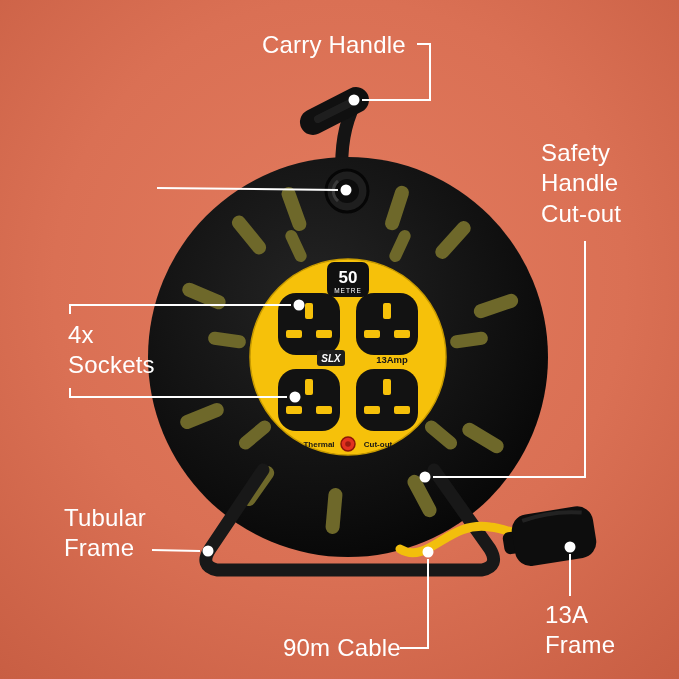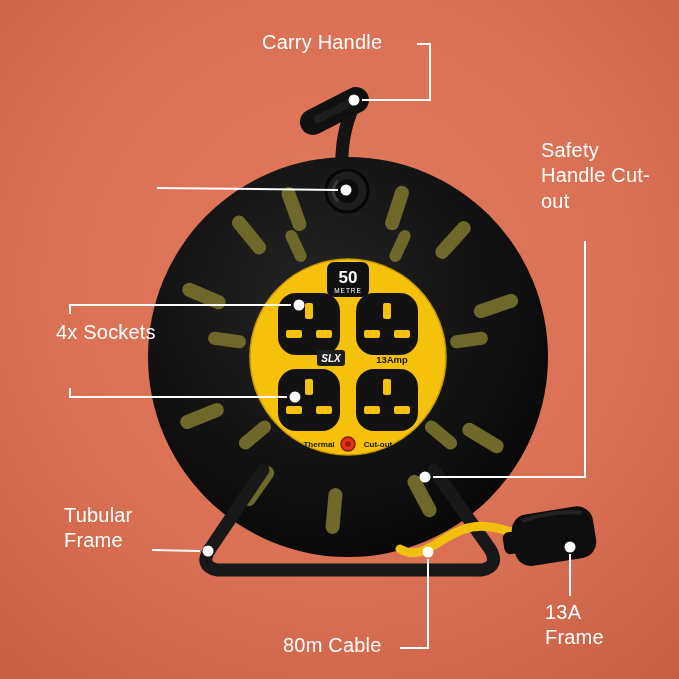--- a/index.html
+++ b/index.html
@@ -3,21 +3,21 @@
 <meta charset="utf-8">
 <style>
   html,body{margin:0;padding:0;background:#c85e43}
   .canvas{
     position:relative;width:679px;height:679px;overflow:hidden;
     background:radial-gradient(circle at 50% 42%, #e37b5e 0%, #da7054 55%, #c85e43 100%);
     font-family:"Liberation Sans",sans-serif;
   }
   svg.scene{position:absolute;left:0;top:0}
   .label{
-    position:absolute;color:#ffffff;font-size:20px;line-height:1.27;
+    position:absolute;color:#ffffff;font-size:24px;line-height:1.27;
     font-weight:400;letter-spacing:.2px;
   }
   .nowrap{white-space:nowrap}
   .svgtxt{font-family:"Liberation Sans",sans-serif}
 </style>
 </head>
 <body>
 
 <div class="canvas">
 
@@ -141,18 +141,18 @@
       <circle cx="299" cy="305" r="5.5"></circle>
       <circle cx="295" cy="397" r="5.5"></circle>
       <circle cx="208" cy="551" r="5.5"></circle>
       <circle cx="428" cy="552" r="5.5"></circle>
       <circle cx="570" cy="547" r="5.5"></circle>
     </g>
   </svg>
 
   <div class="label nowrap" style="left:262px;top:30px">Carry Handle</div>
   <div class="label" style="left:541px;top:138px;width:110px">Safety Handle Cut-out</div>
-  <div class="label" style="left:56px;top:320px;width:100px">4x Sockets</div>
+  <div class="label" style="left:68px;top:320px;width:100px">4x Sockets</div>
   <div class="label" style="left:64px;top:503px;width:110px">Tubular Frame</div>
-  <div class="label nowrap" style="left:283px;top:633px">80m Cable</div>
+  <div class="label nowrap" style="left:283px;top:633px">90m Cable</div>
   <div class="label" style="left:545px;top:600px;width:70px">13A Frame</div>
 
 </div>
 
 </body></html>

